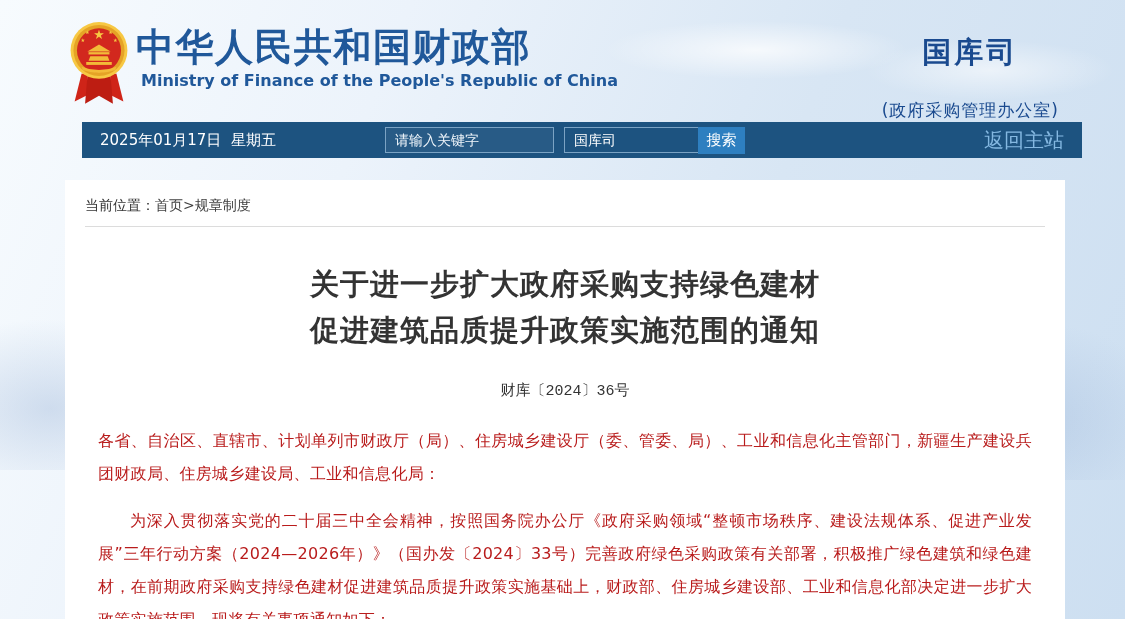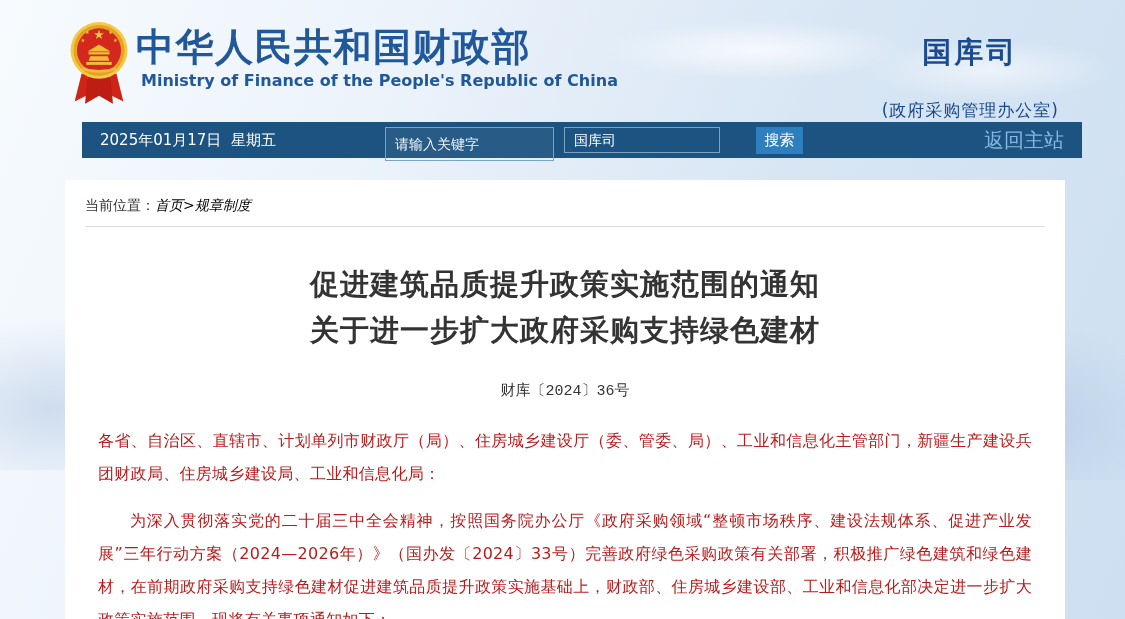--- a/index.html
+++ b/index.html
@@ -51,46 +51,46 @@
     background:#1d5380;
     margin-left:17px;
   }
   .nav-date {
     position:absolute; left:18px; top:50%; transform:translateY(-50%);
     color:#ffffff; font-size:15px; white-space:pre;
   }
   .search-input {
     position:absolute; left:303px; top:5px; width:169px; height:26px;
     background:rgba(255,255,255,0.05); border:1px solid #7ba3c4;
-    color:#ffffff; font-size:14px; padding:16px 9px; outline:none;
+    color:#ffffff; font-size:14px; padding:8px 9px; outline:none;
     font-family:"DejaVu Sans","Liberation Sans",sans-serif;
   }
   .search-input::placeholder { color:#f0f6fb; opacity:1; }
   .search-scope {
     position:absolute; left:482px; top:5px; width:156px; height:26px;
     border:1px solid #7ba3c4; color:#ffffff; font-size:14px;
     line-height:24px; padding:0 9px; cursor:pointer;
   }
   .search-btn {
-    position:absolute; left:674px; top:5px; width:47px; height:27px;
+    position:absolute; left:616px; top:5px; width:47px; height:27px;
     background:#2e7fc0; border:none; color:#ffffff; font-size:15px;
     cursor:pointer; font-family:"DejaVu Sans","Liberation Sans",sans-serif;
   }
   .home-link {
     position:absolute; right:18px; top:50%; transform:translateY(-50%);
     color:#84b8e1; font-size:20px; text-decoration:none; cursor:pointer;
   }
 
   
   .card {
     position:absolute; top:180px; left:65px; width:1000px; height:439px;
     background:#ffffff;
   }
   .breadcrumb { padding:17px 20px 11px 20px; font-size:14px; color:#333333; }
-  .breadcrumb .crumb-path { color:#000000; cursor:pointer;font-style:italic; }
+  .breadcrumb .crumb-path { color:#404040; cursor:pointer; }
   .rule { margin:0 20px; border-top:1px solid #dcdcdc; height:0; }
   .article { padding:34px 33px 0 33px; }
   .doc-title {
     text-align:center; font-size:29px; font-weight:bold; color:#333333;
     line-height:46px; letter-spacing:1px;
   }
   .doc-title .line { display:block; }
   .doc-number { text-align:center; margin-top:28px; font-size:15px; color:#333333;font-family:Liberation Mono, monospace; }
   .para {
     font-size:16px; line-height:33px; color:#b91c1c; text-align:justify;
@@ -144,21 +144,21 @@
     <a class="home-link">返回主站</a>
   </nav>
 
   <main class="card">
     <div class="breadcrumb">
       <span class="crumb-label">当前位置：</span><span class="crumb-path">首页&gt;规章制度</span>
     </div>
     <div class="rule"></div>
     <article class="article">
       <h1 class="doc-title">
+        <span class="line">关于进一步扩大政府采购支持绿色建材</span>
         <span class="line">促进建筑品质提升政策实施范围的通知</span>
-        <span class="line">关于进一步扩大政府采购支持绿色建材</span>
       </h1>
       <div class="doc-number">财库〔2024〕36号</div>
       <p class="para para-address">各省、自治区、直辖市、计划单列市财政厅（局）、住房城乡建设厅（委、管委、局）、工业和信息化主管部门，新疆生产建设兵团财政局、住房城乡建设局、工业和信息化局：</p>
       <p class="para para-body">为深入贯彻落实党的二十届三中全会精神，按照国务院办公厅《政府采购领域“整顿市场秩序、建设法规体系、促进产业发展”三年行动方案（2024—2026年）》（国办发〔2024〕33号）完善政府绿色采购政策有关部署，积极推广绿色建筑和绿色建材，在前期政府采购支持绿色建材促进建筑品质提升政策实施基础上，财政部、住房城乡建设部、工业和信息化部决定进一步扩大政策实施范围。现将有关事项通知如下：</p>
     </article>
   </main>
 </div>
 
 </body></html>

